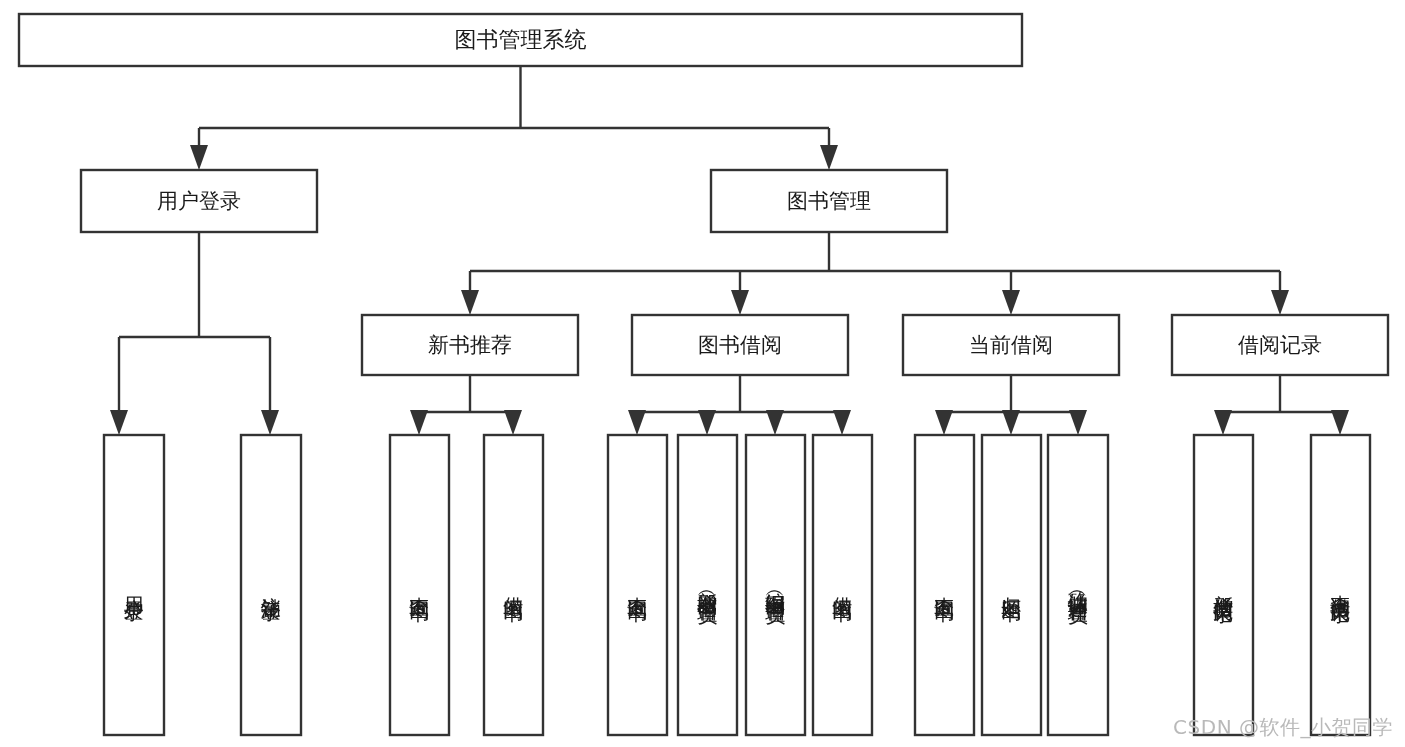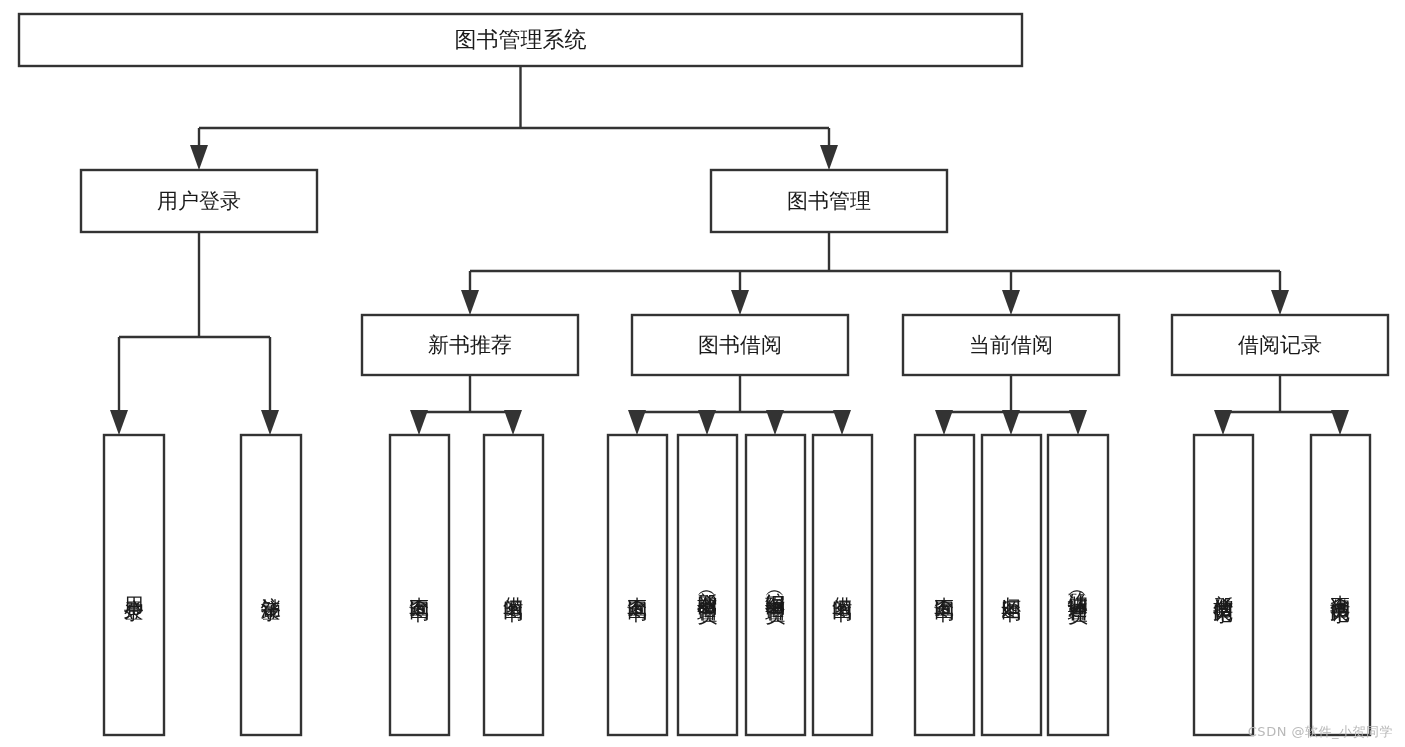--- a/index.html
+++ b/index.html
@@ -73,21 +73,21 @@
     writing-mode: vertical-rl;
     text-orientation: upright;
     letter-spacing: 2px;
     white-space: nowrap;
   }
   .watermark {
     position: absolute;
     right: 12px;
     bottom: 6px;
     font-family: "DejaVu Sans", "Liberation Sans", sans-serif;
-    font-size: 13px;
+    font-size: 20px;
     color: #b9b9b9;
     letter-spacing: 0.5px;
     user-select: none;
     white-space: nowrap;
   }
 </style>
 </head>
 <body>
 
 <div id="diagram-root">

